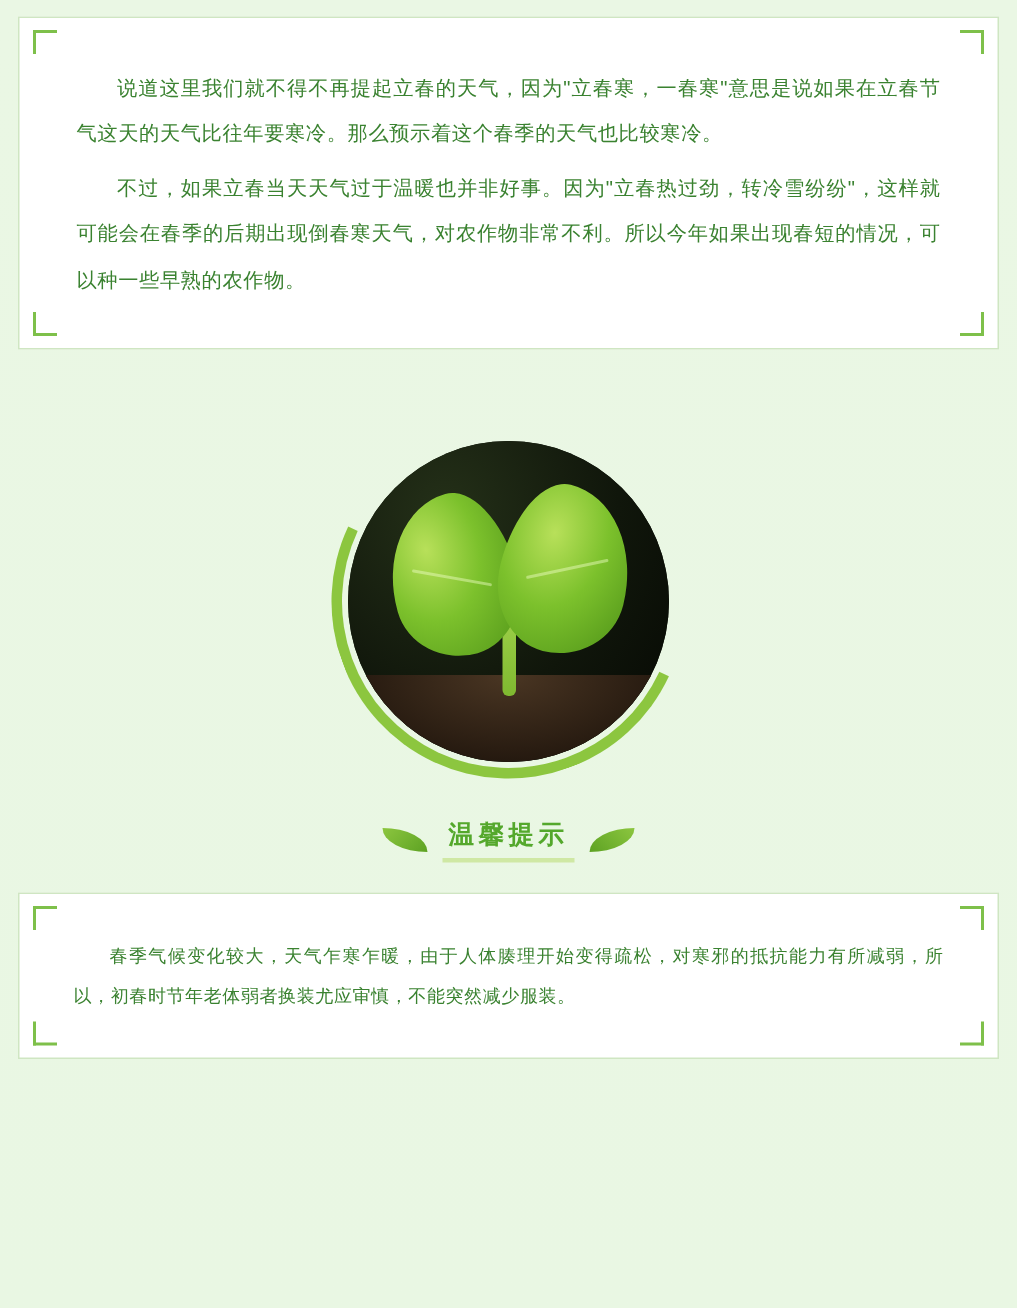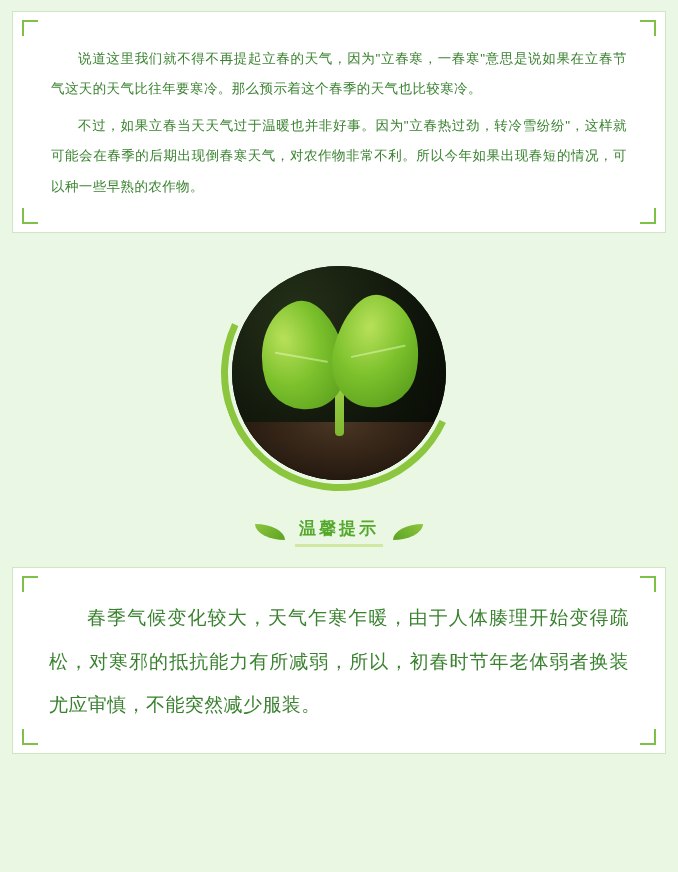--- a/index.html
+++ b/index.html
@@ -57,20 +57,21 @@
     text-indent: 2em;
     letter-spacing: 0.4px;
     margin: 0 0 6px 0;
   }
   .paragraph:last-child { margin-bottom: 0; }
 
   
   .illustration {
     position: relative;
     height: 330px;
+    margin-top: 28px;
   }
   .photo-wrap {
     position: absolute;
     left: 50%;
     top: 22px;
     transform: translateX(-50%);
     width: 236px;
     height: 236px;
   }
   .ring {
@@ -167,21 +168,21 @@
     border-radius: 0 100% 0 100%;
   }
   .tip-leaf.right { transform: scaleX(-1); }
 
   
   .note-card {
     margin-top: 4px;
     padding: 28px 36px 26px 36px;
   }
   .note-paragraph {
-    font-size: 19px;
+    font-size: 12px;
     line-height: 2.3;
     color: #3a8230;
     text-align: justify;
     text-indent: 2em;
     letter-spacing: 0.4px;
     margin: 0;
   }
 </style>
 </head>
 <body>

